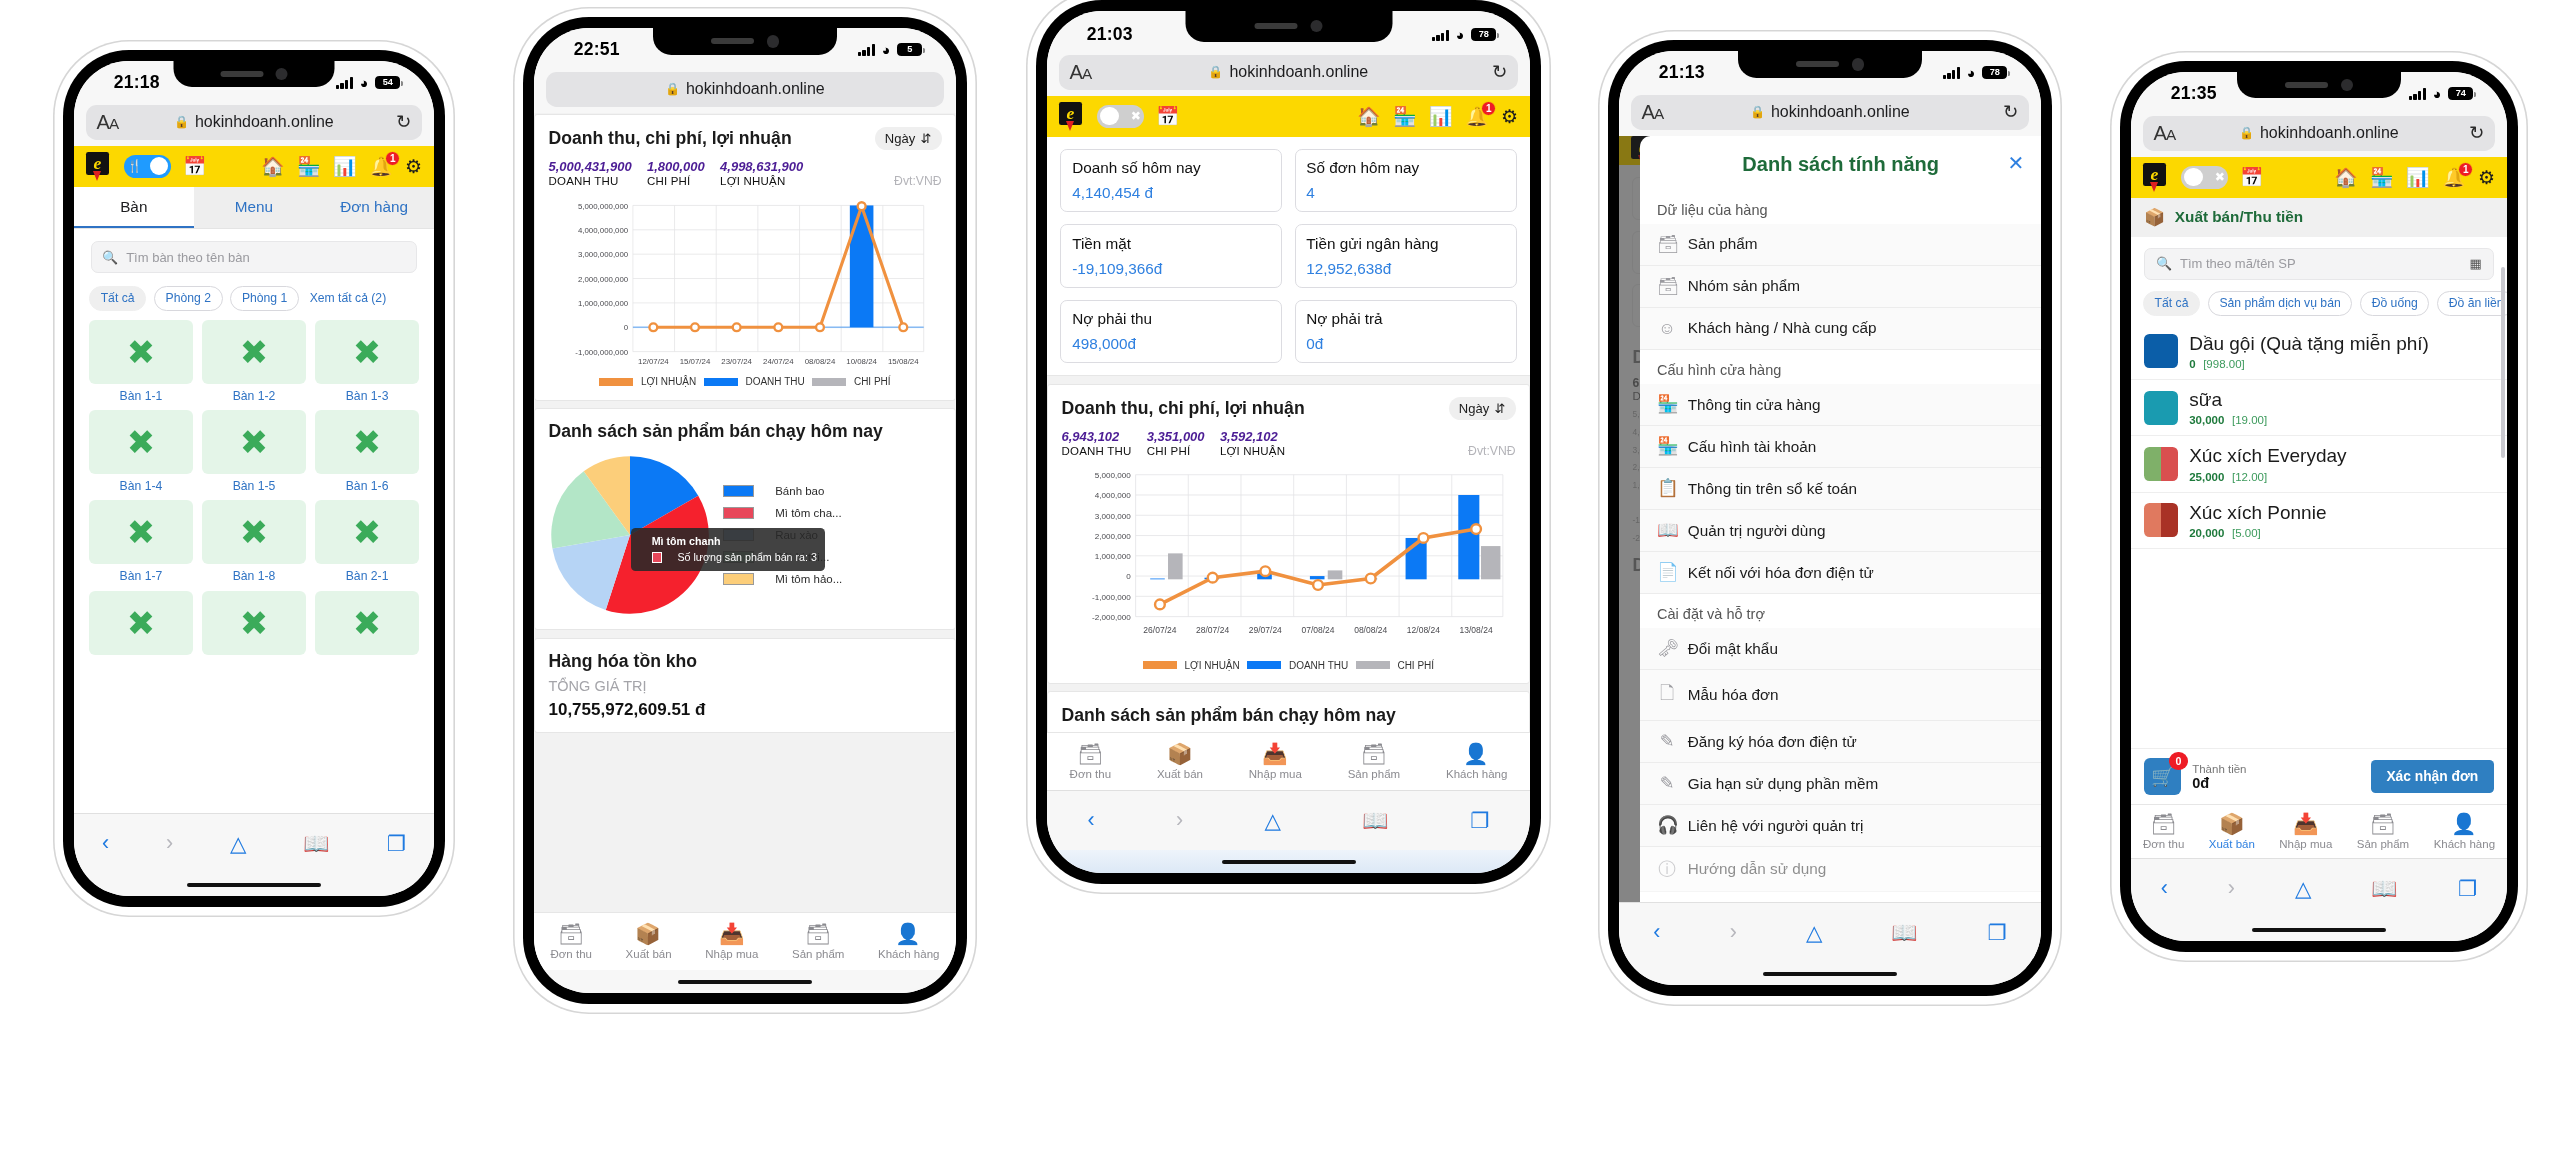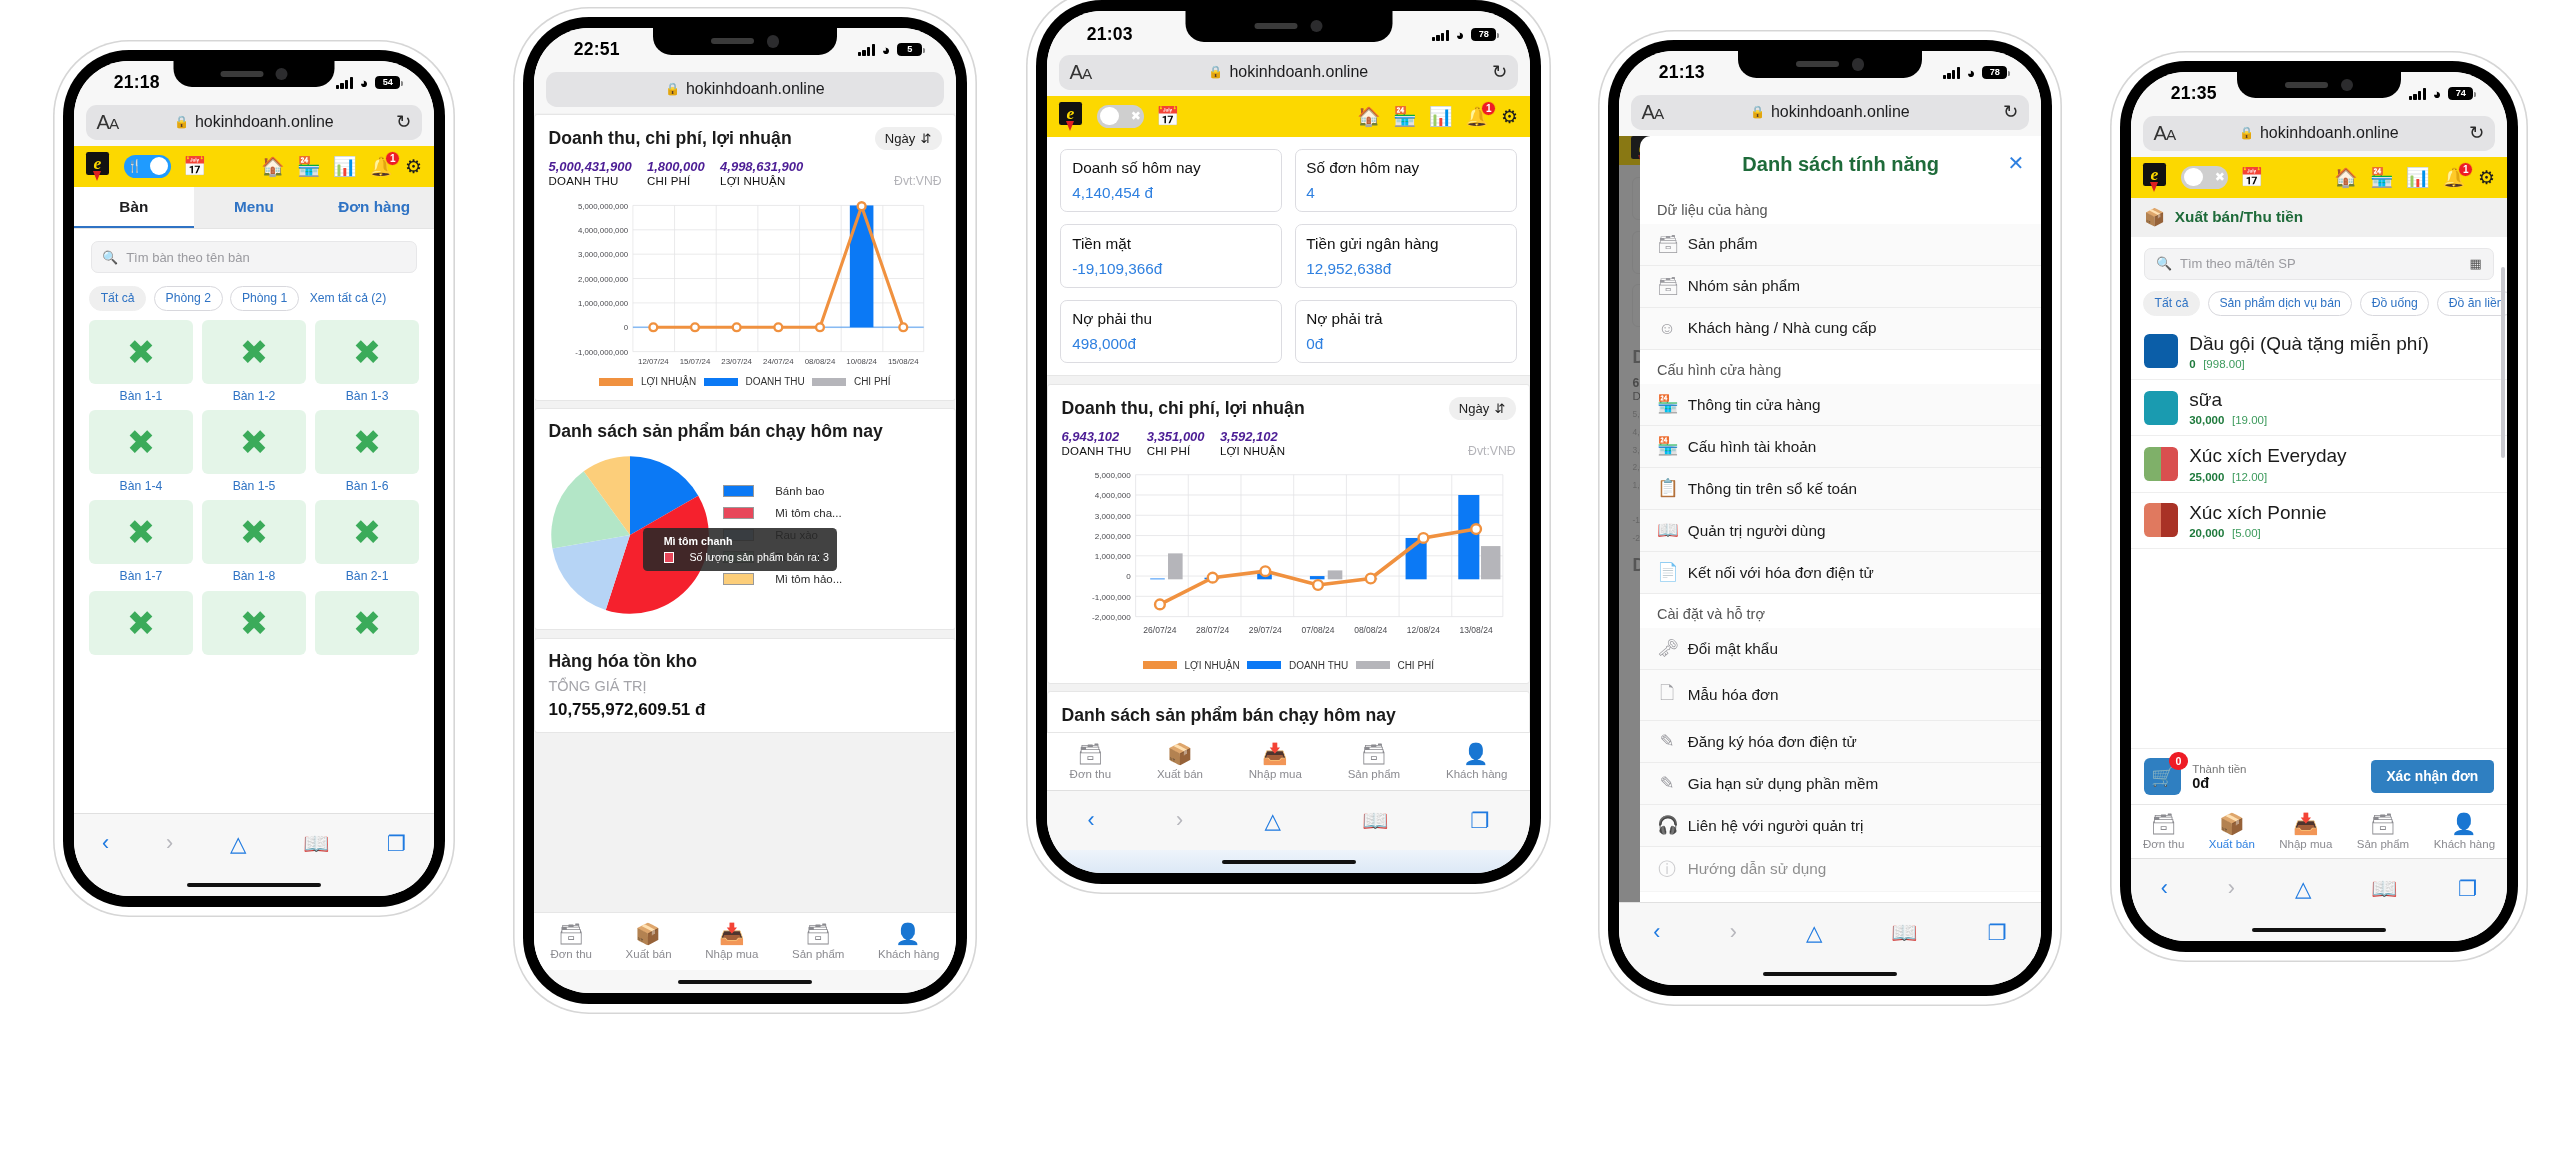--- a/index.html
+++ b/index.html
@@ -113,21 +113,21 @@
   .badge {
     position:absolute; top:-6.1px; right:-7.6px; background:#ee1c25; color:#fff;
     font-size:10px; font-weight:bold; min-width:15.3px;height:15.3px;border-radius:50%;
     display:flex;align-items:center;justify-content:center; border:1.5px solid #fcd800;
   }
 
   
   .content { flex: 1; overflow: hidden; background:#fff; position: relative;}
 
   
-  .tabs { display:flex; border-bottom:0.8px solid #e4e4e4; background:#000000;font-weight:bold;}
+  .tabs { display:flex; border-bottom:0.8px solid #e4e4e4; background:#000000;}
   .tab {
     flex:1; text-align:center; padding: 11.5px 0 10px; font-size:15.3px; color:#2f73c4;
     background:#eeeeee;
   }
   .tab.active { background:#fff; color:#1d1d1f; border-bottom:2.3px solid #2f73c4;}
 
   
   .searchbox {
     margin: 12.2px 17px; height:32px; background:#f4f4f5; border:0.8px solid #e7e7e9;
     border-radius:6.9px; display:flex; align-items:center; gap:7.6px; padding:0 10.7px;
@@ -535,21 +535,21 @@
             <div class="row">
                   <span class="sw" style="background:#b3e6c7"></span>
                   <span>Bút bi thi...</span>
                 </div>
             <div class="row">
                   <span class="sw" style="background:#fcce7a"></span>
                   <span>Mì tôm hảo...</span>
                 </div>
           </div>
         </div>
-        <div class="tooltip" style="left:108px;top:119px;padding-left:21px;">
+        <div class="tooltip" style="left:96px;top:119px;padding-left:21px;">
           <b>Mì tôm chanh</b>
           <div class="tl">
                 <span class="tsw"></span>
                 <span>Số lượng sản phẩm bán ra: 3</span>
               </div>
         </div>
       </div>
 
       <div class="card">
         <div class="card-title">Hàng hóa tồn kho</div>

